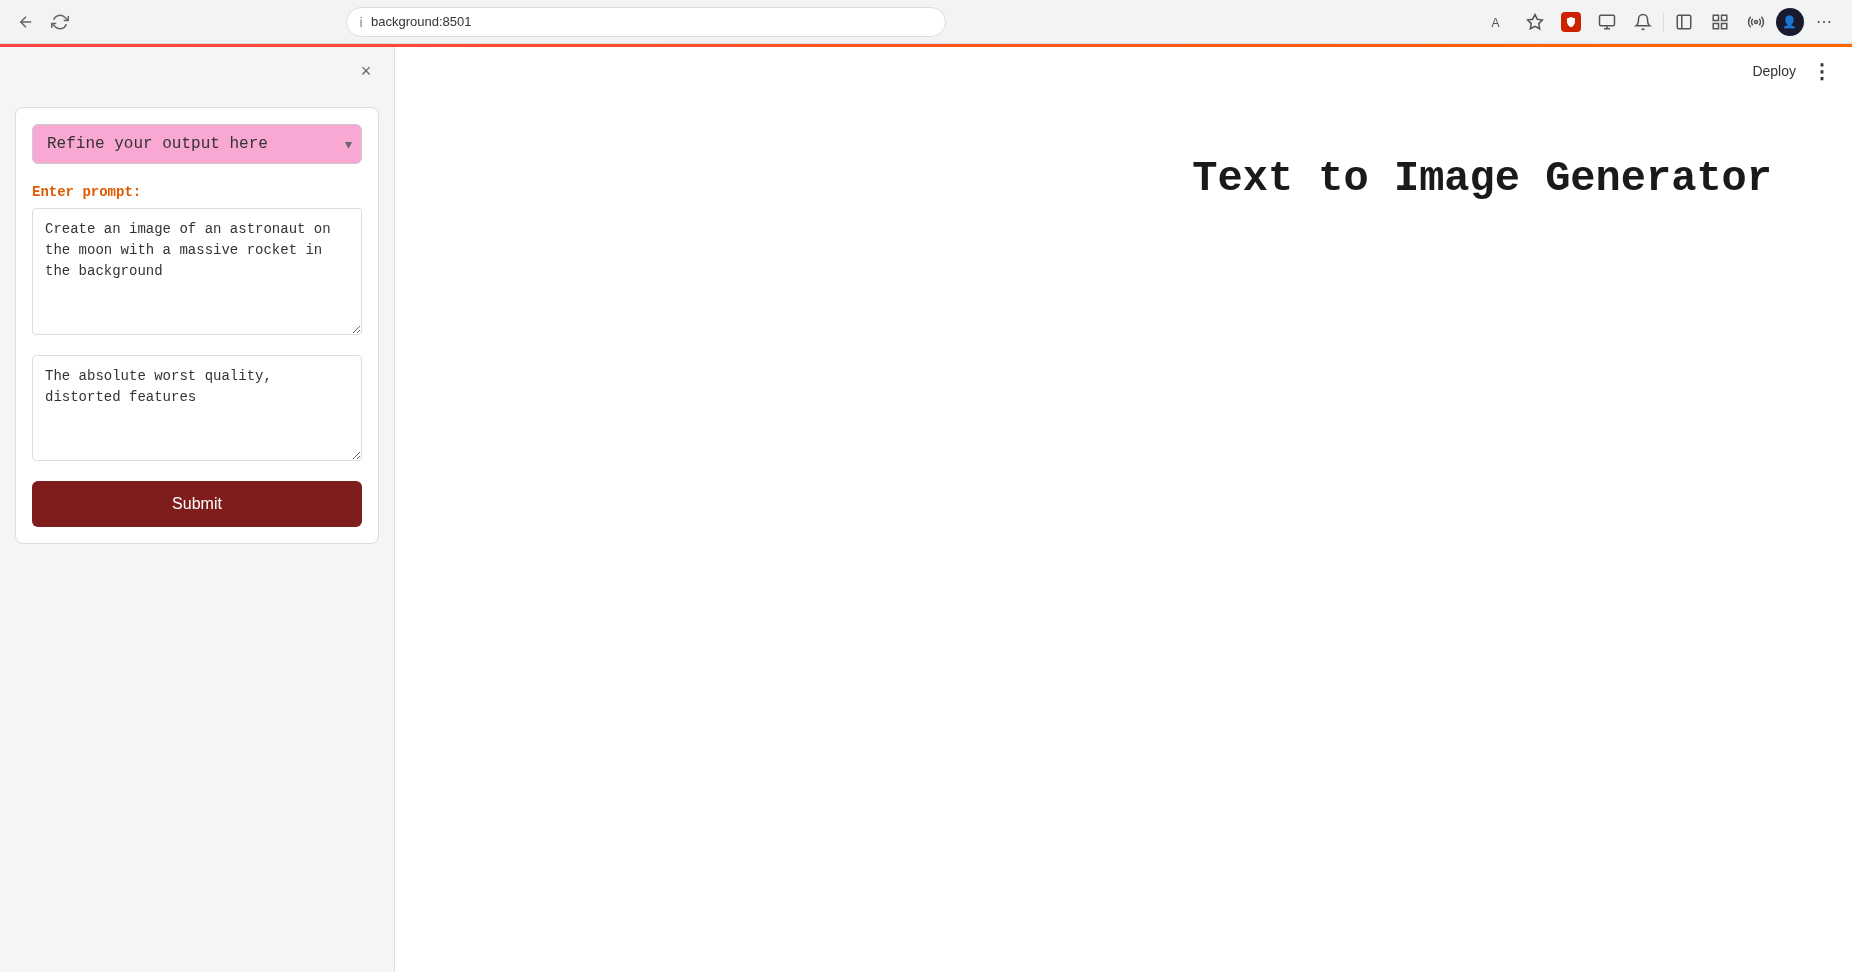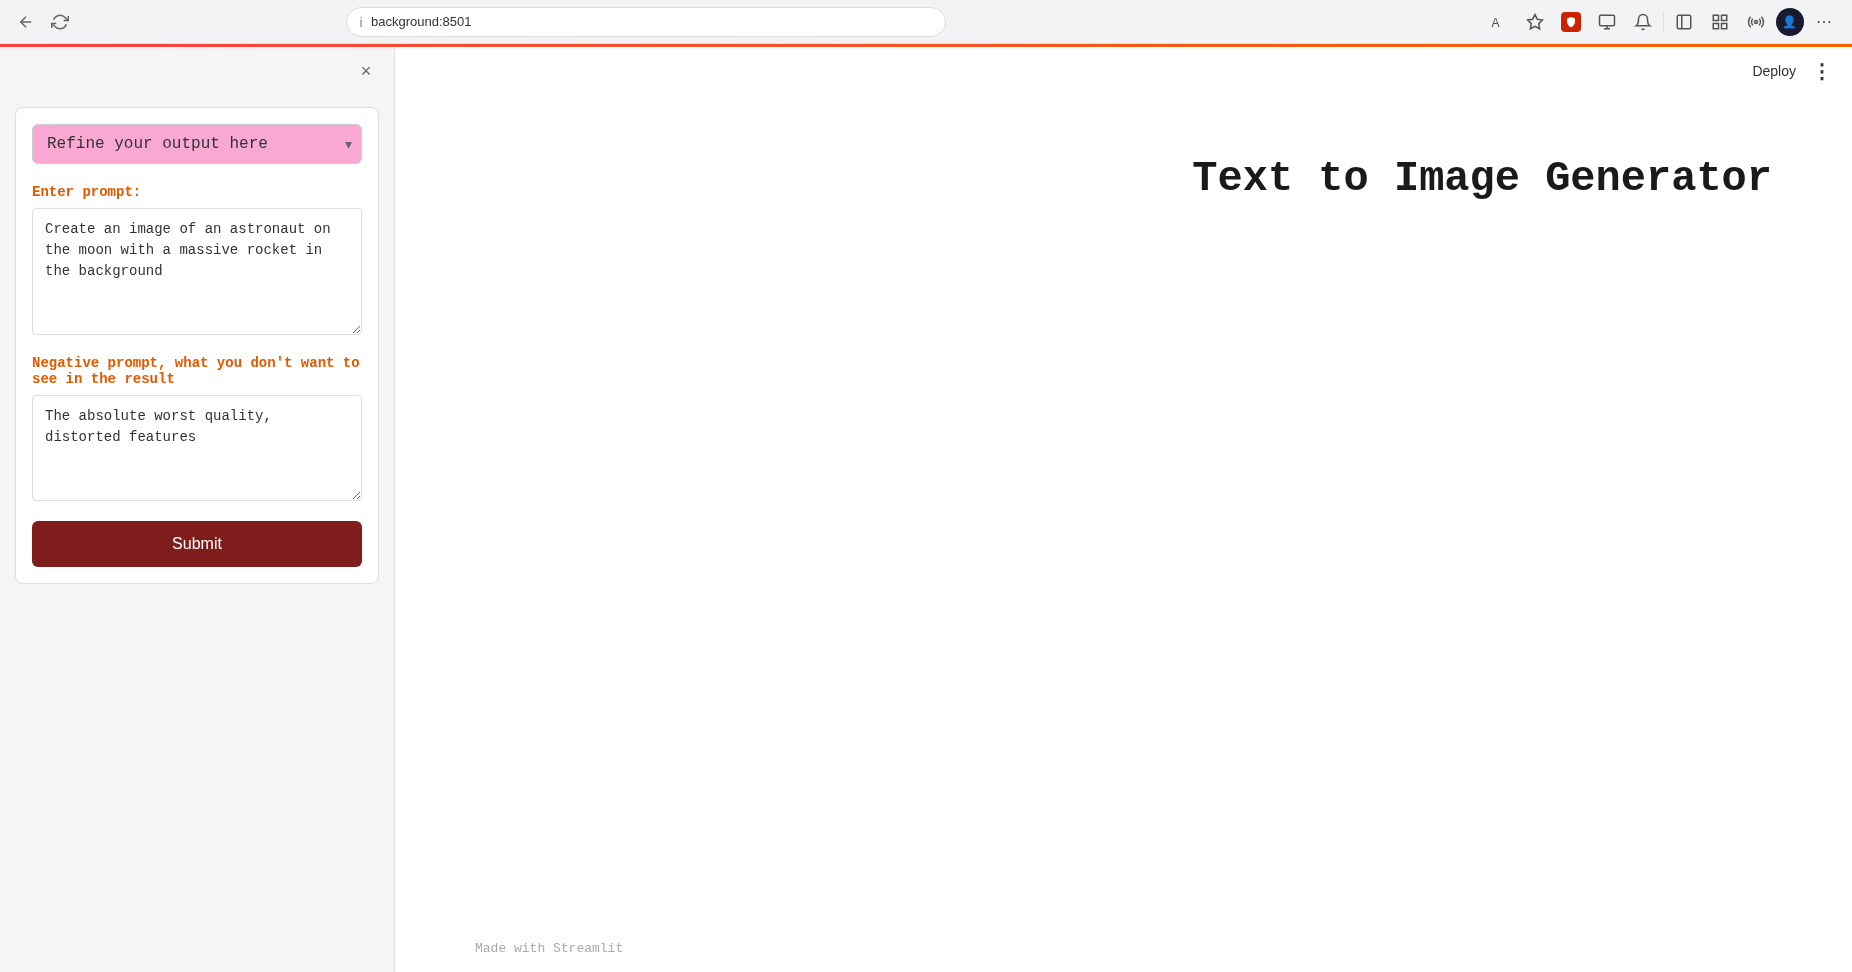--- a/index.html
+++ b/index.html
@@ -411,39 +411,35 @@
           <span class="select-arrow">▾</span>
         </div>
 
         
         <label class="form-label">Enter prompt:</label>
 
         
         <textarea class="prompt-textarea" rows="5" style="">Create an image of an astronaut on the moon with a massive rocket in the background</textarea>
 
         
-        <label class="form-label">Negative prompt, what you don't want to see in the result</label>
 
         
         <textarea class="prompt-textarea" rows="4" style="">The absolute worst quality, distorted features</textarea>
 
         
         <button class="submit-btn">Submit</button>
       </div>
     </div>
   </div>
 
   <div class="main-content">
     <div class="main-header">
       <button class="deploy-btn">Deploy</button>
       <button class="more-btn">⋮</button>
     </div>
 
     <div class="main-body">
       <h1 class="page-title">Text to Image Generator</h1>
     </div>
 
-    <div class="main-footer">
-      <span>Made with </span><span>Streamlit</span>
-    </div>
   </div>
 
 </div>
 
 </body></html>

